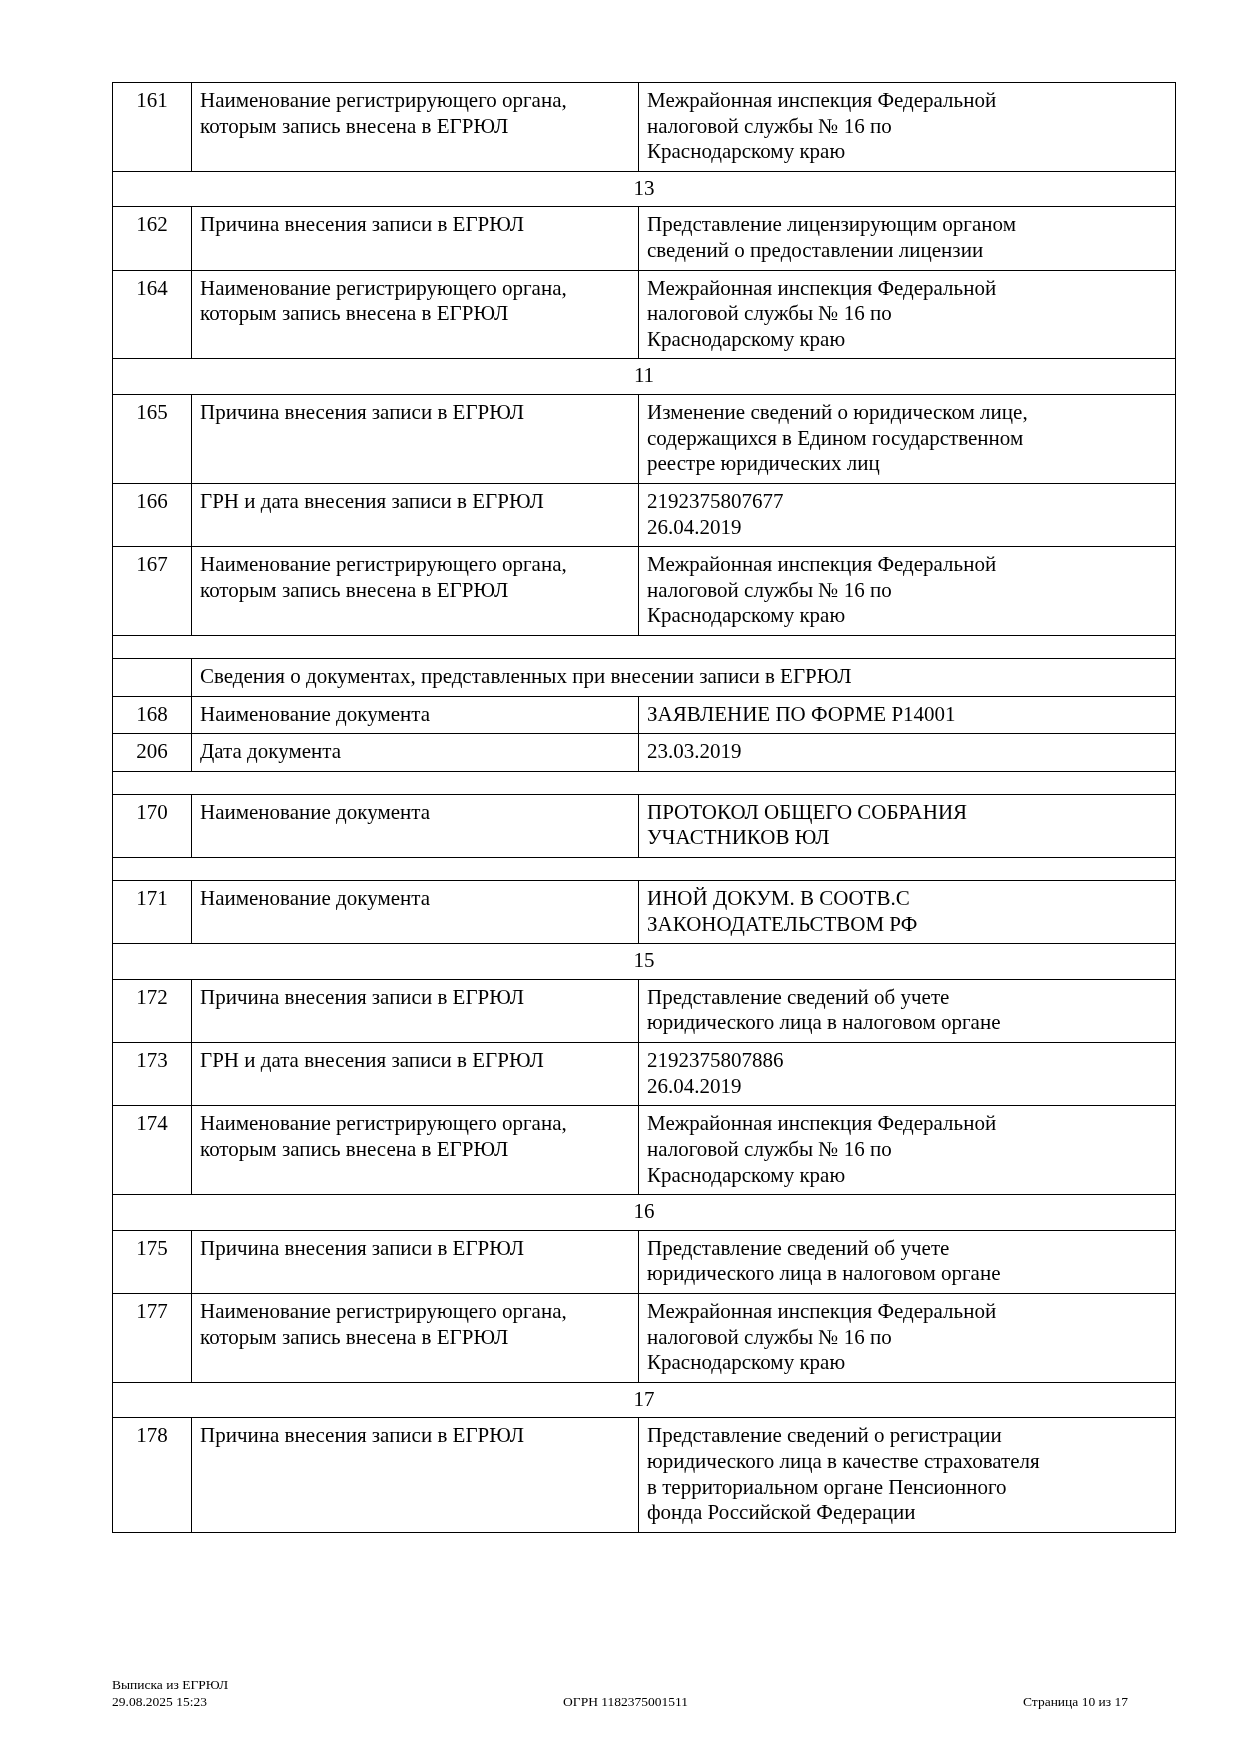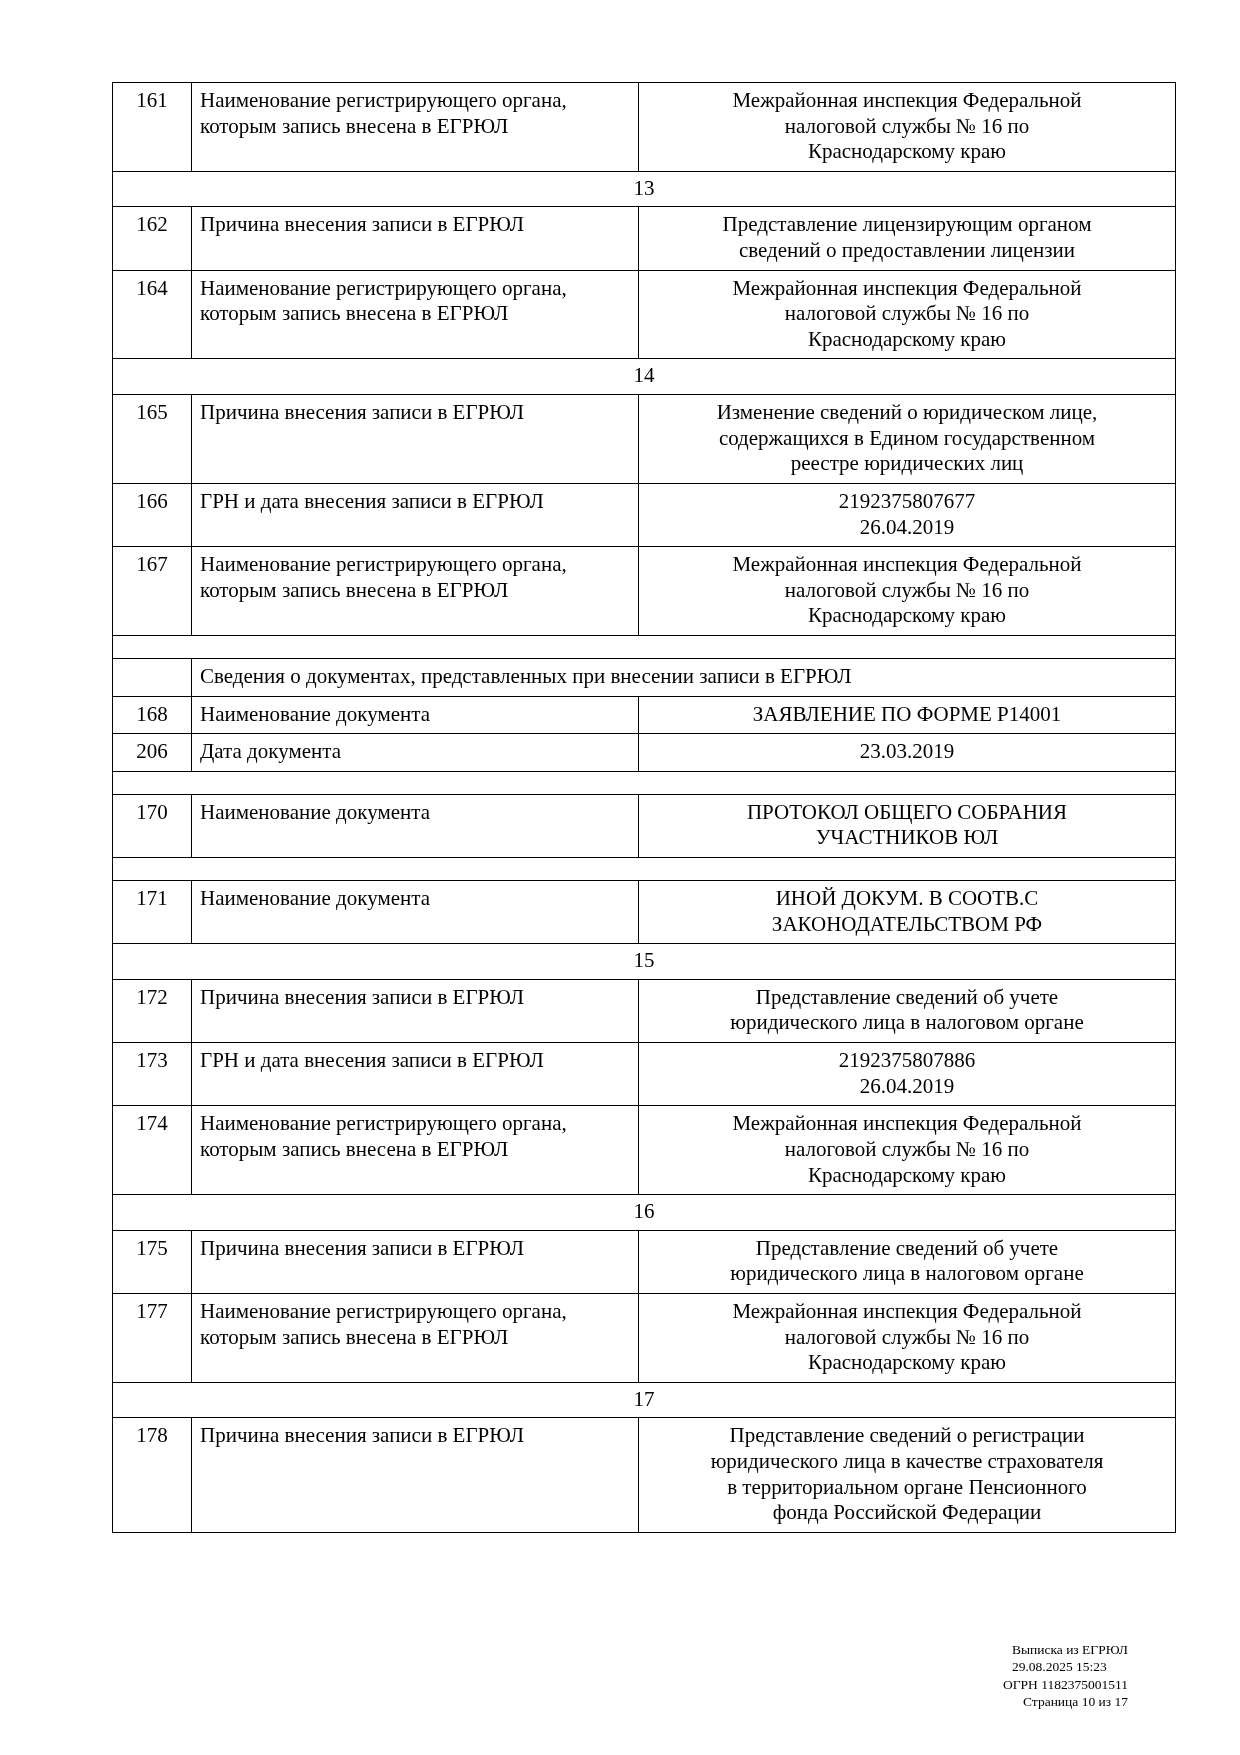--- a/index.html
+++ b/index.html
@@ -37,21 +37,20 @@
     width: 62px;
     text-align: center;
     padding-left: 2px;
     padding-right: 2px;
   }
   td.label {
     width: 430px;
   }
   td.value {
     width: 520px;
-    text-align: center;
   }
   tr.section td {
     text-align: center;
     font-weight: normal;
     padding: 4px 8px 5px 8px;
   }
   tr.spacer td {
     height: 22px;
     padding: 0;
   }
@@ -63,21 +62,20 @@
     left: 112px;
     right: 112px;
     bottom: 44px;
     font-size: 13.5px;
     line-height: 1.3;
   }
   .footer-row {
     display: flex;
     justify-content: space-between;
     align-items: flex-end;
-    flex-direction: column;
   }
   .footer-left {
     text-align: left;
     white-space: pre-line;
   }
   .footer-center {
     text-align: center;
     flex: 1;
     padding-bottom: 0px;
   }
@@ -110,21 +108,21 @@
         </tr>
         <tr class="data-row">
           <td class="num">164</td>
           <td class="label" style="white-space: pre-line;">Наименование регистрирующего органа,
 которым запись внесена в ЕГРЮЛ</td>
           <td class="value" style="white-space: pre-line;">Межрайонная инспекция Федеральной
 налоговой службы № 16 по
 Краснодарскому краю</td>
         </tr>
         <tr class="section">
-          <td colspan="3">14</td>
+          <td colspan="3">11</td>
         </tr>
         <tr class="data-row">
           <td class="num">165</td>
           <td class="label">Причина внесения записи в ЕГРЮЛ</td>
           <td class="value" style="white-space: pre-line;">Изменение сведений о юридическом лице,
 содержащихся в Едином государственном
 реестре юридических лиц</td>
         </tr>
         <tr class="data-row">
           <td class="num">166</td>

